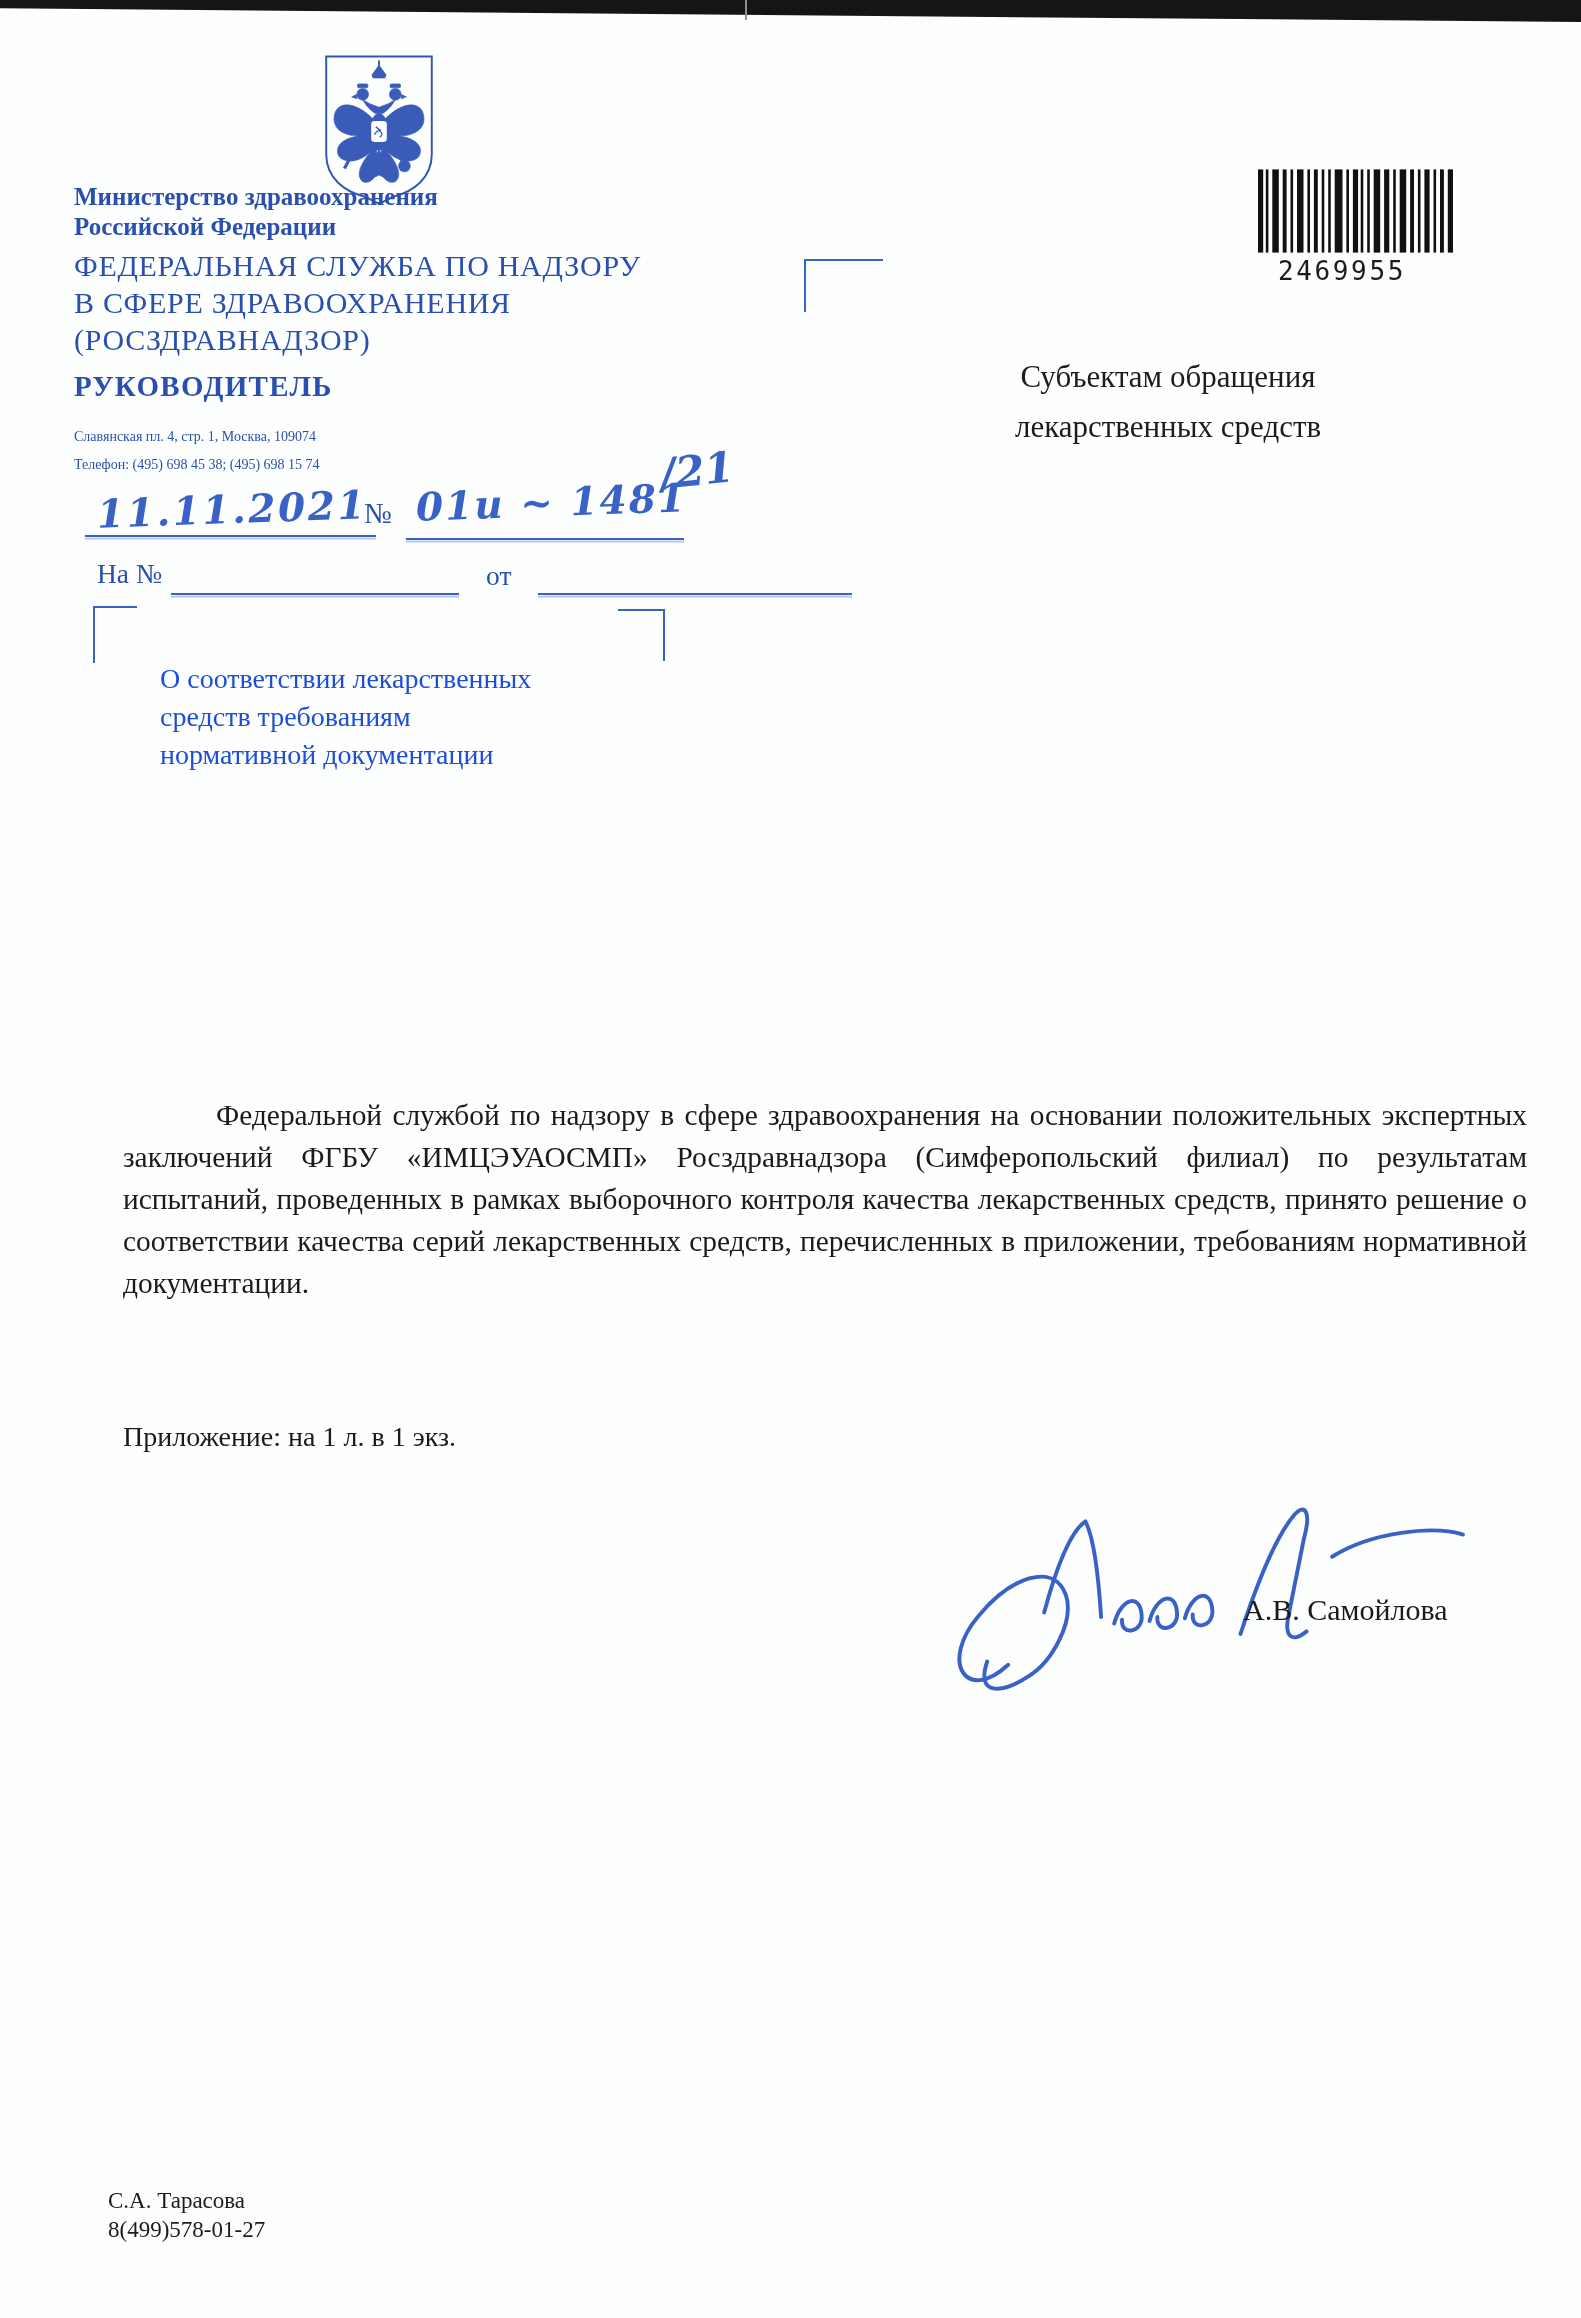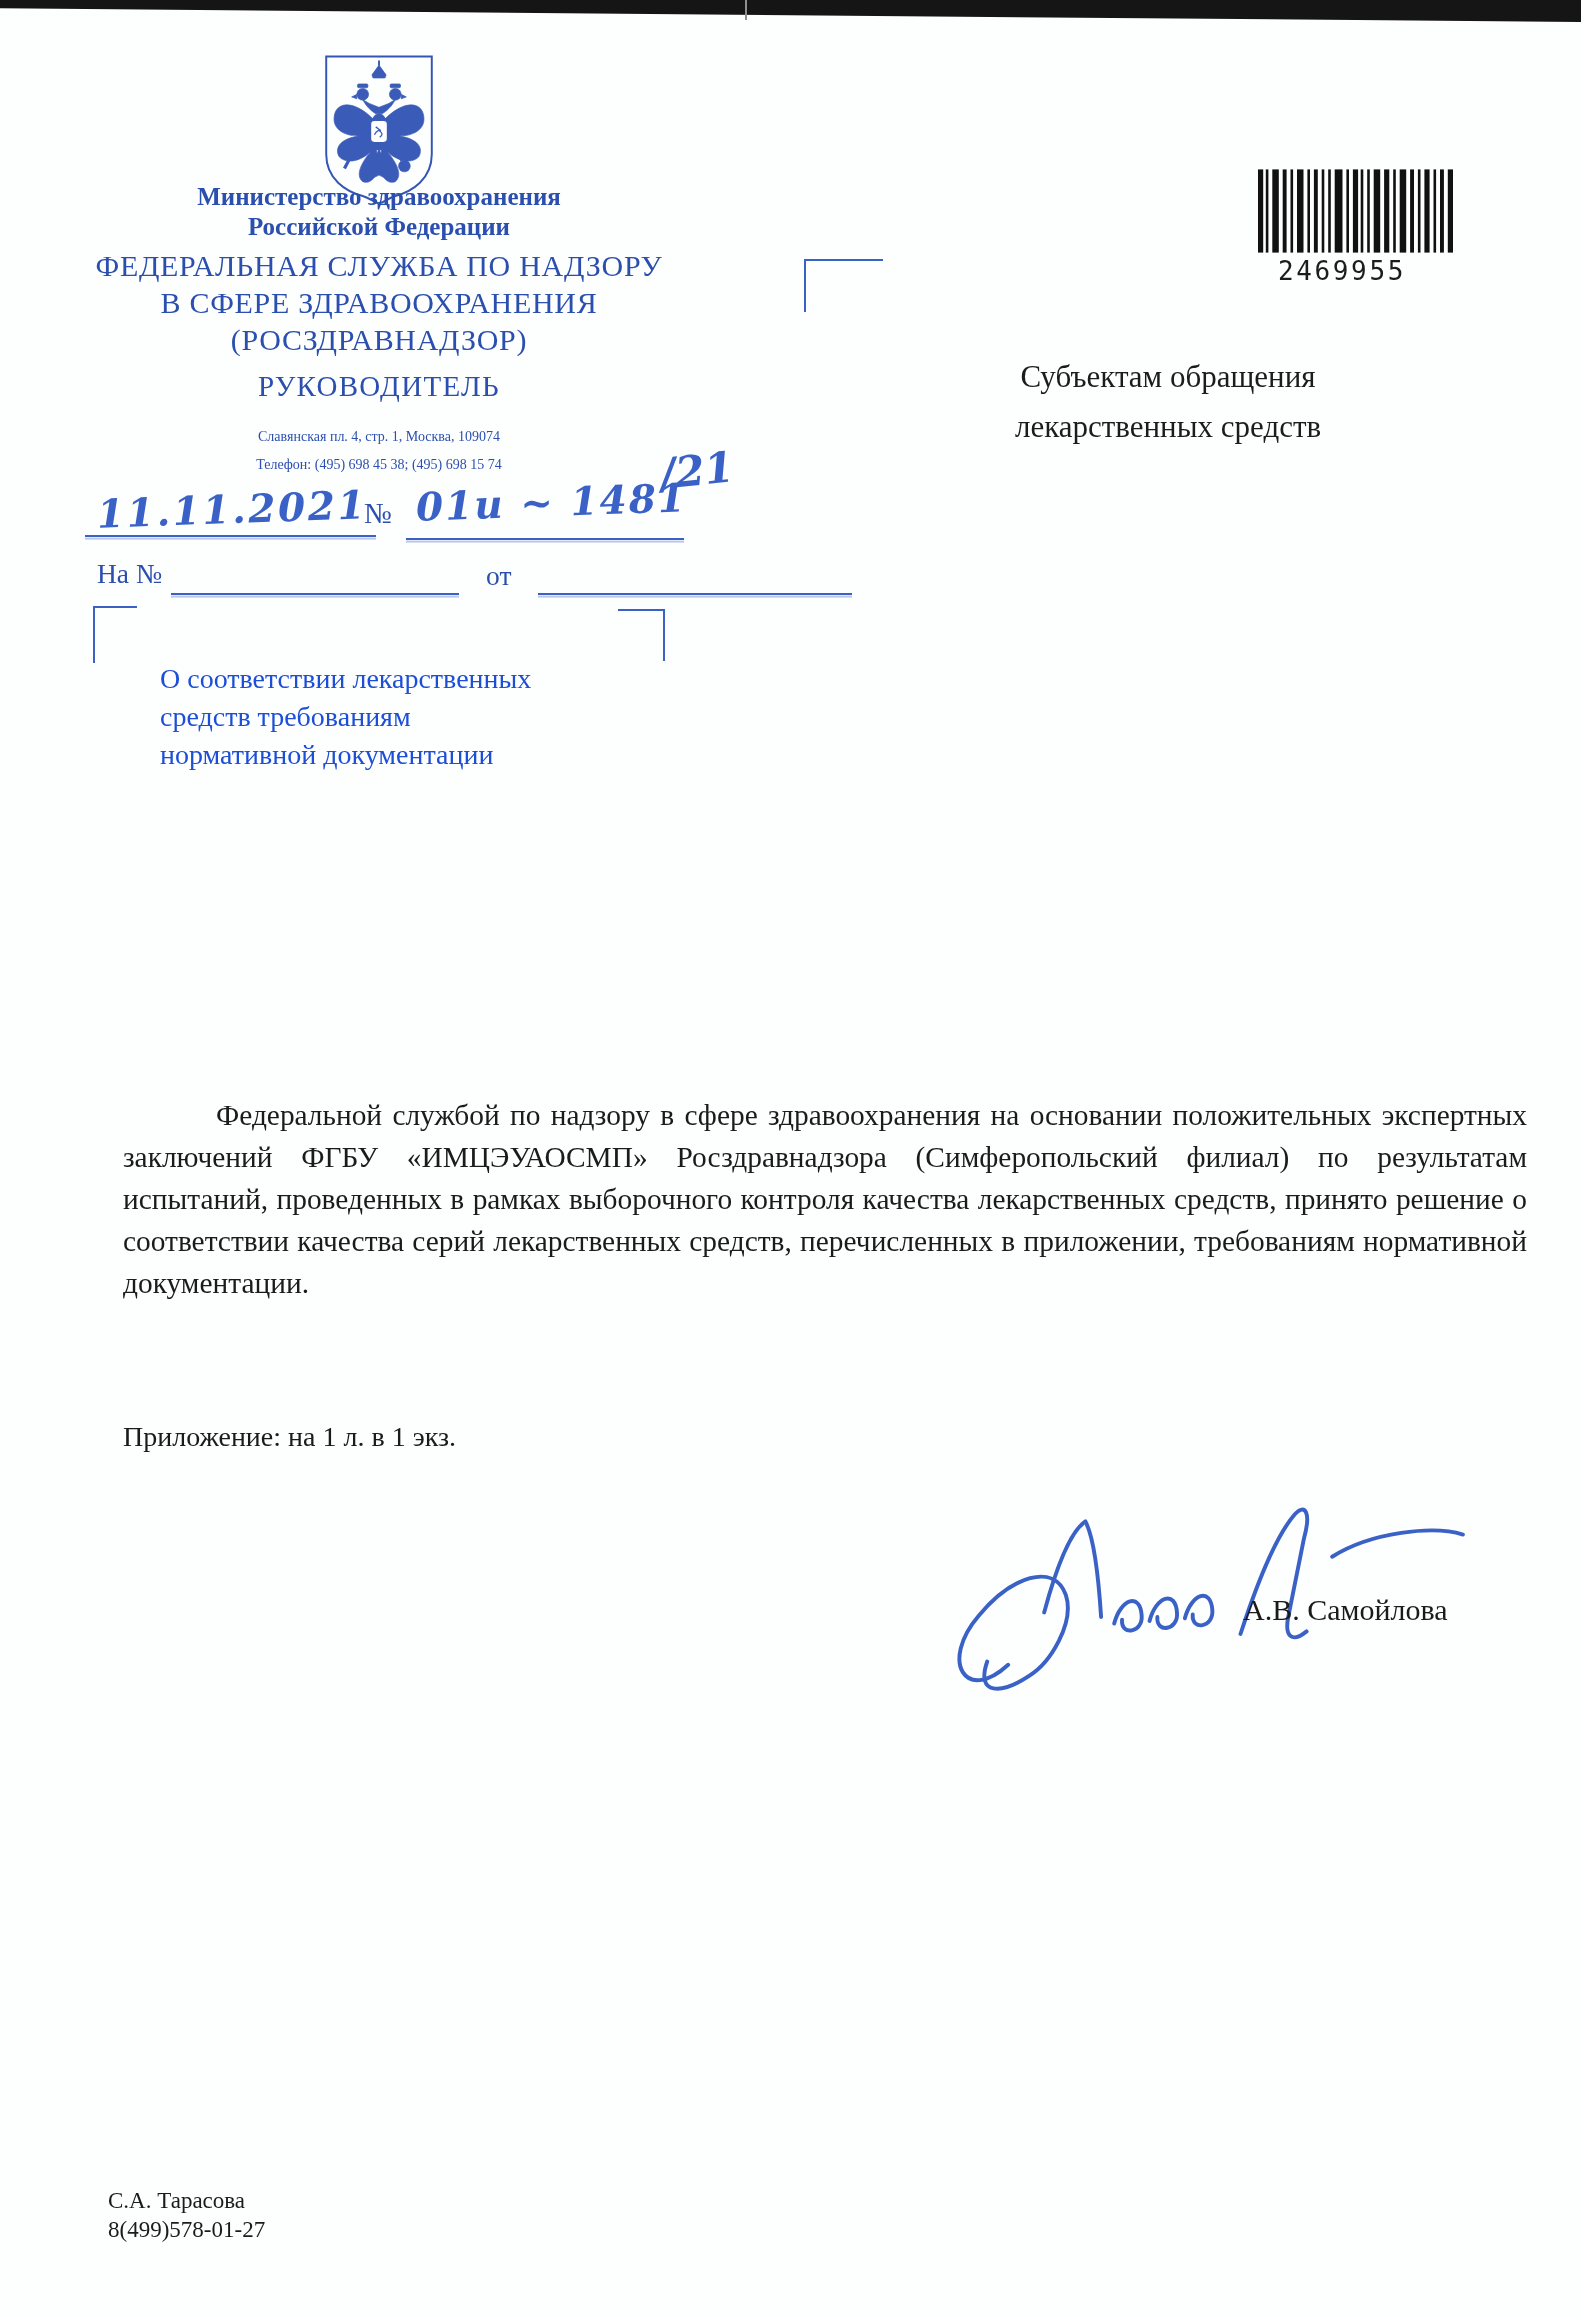--- a/index.html
+++ b/index.html
@@ -11,24 +11,24 @@
     font-family:"Liberation Serif", serif;
   }
   .abs{position:absolute;}
   
   .scan-band{
     left:0;top:0;width:1581px;height:22px;background:#151515;
     clip-path:polygon(0 0,100% 0,100% 100%,0 38%);
   }
   .scan-band-line{left:745px;top:0;width:2px;height:19.6px;background:#8f8f8f;}
   
-  .lh-col{left:65px;width:628px;text-align:center;color:var(--blue);}
+  .lh-col{left:74px;width:628px;color:var(--blue);}
   .ministry{top:182px;font-size:25px;font-weight:700;line-height:30px;}
   .service{top:247px;font-size:30px;font-weight:400;line-height:37px;letter-spacing:0.7px;}
-  .position-title{top:370px;font-size:29px;font-weight:400;letter-spacing:1.3px;}
+  .position-title{top:370px;font-size:29px;font-weight:700;letter-spacing:1.3px;}
   .addr{top:423px;font-size:14px;line-height:27.5px;}
   
   .hand{color:var(--ink);font-family:"DejaVu Serif", serif;font-style:italic;font-weight:700;}
   .hw-date{left:97px;top:486px;font-size:39px;transform:rotate(-2deg);letter-spacing:2.6px;}
   .num-sign{left:364px;top:497px;font-size:29px;color:var(--blue);}
   .hw-number{left:416px;top:479px;font-size:39px;transform:rotate(-2deg);letter-spacing:2px;}
   .hw-suffix{left:660px;top:446px;font-size:42px;transform:rotate(-6deg);}
   .rule{height:0;border-bottom:2px solid var(--ink);box-shadow:0 2.6px 0 rgba(58,98,198,.35);}
   .rule-date{left:85px;top:535px;width:291px;}
   .rule-number{left:406px;top:538px;width:278px;}

